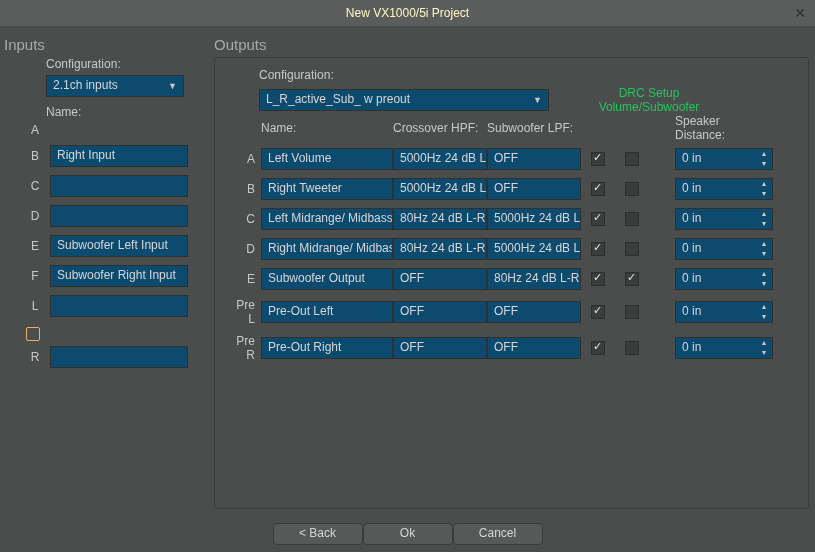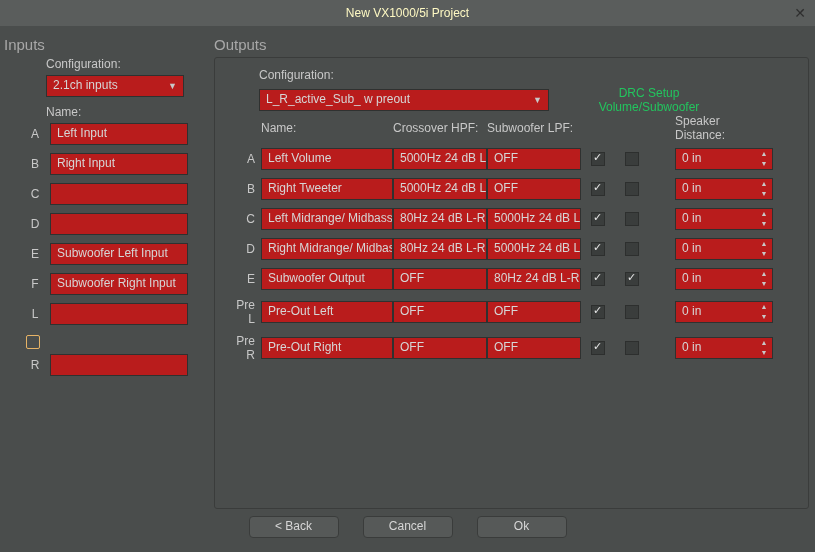--- a/index.html
+++ b/index.html
@@ -7,21 +7,21 @@
   .titlebar { height: 26px; background: #5a5d5c; display: flex; align-items: center; justify-content: center; position: relative; }
   .titlebar .title { color: #fef9c3; font-size: 12px; }
   .close-x { position: absolute; right: 6px; top: 4px; width: 18px; height: 18px; color: #2e2e2e; font-size: 14px; text-align: center; line-height: 18px; cursor: pointer; }
   .content { display: flex; height: 490px; }
   .panel-label { color: #a8a8a8; font-size: 15px; padding: 6px 4px 4px 4px; }
   .inputs-col { width: 210px; padding: 4px 0 0 0; }
   .outputs-col { flex: 1; padding: 4px 0 0 0; }
   .outputs-inner { border: 1px solid #3a3c3b; border-radius: 3px; margin: 0 6px 0 4px; padding: 10px 12px 10px 12px; height: 452px; }
   .section-label { color: #c8c8c8; margin-left: 46px; margin-bottom: 4px; }
   .in-section-label { margin-left: 46px; margin-top: 12px; margin-bottom: 4px; color: #c8c8c8; }
-  .combo, .textin, .spin { background: #b91c1c; border: 1px solid #2f3130; color: #d6d6d6; height: 22px; font-size: 12px; padding: 2px 6px; }
+  .combo, .textin, .spin { background: #0c4a6e; border: 1px solid #2f3130; color: #d6d6d6; height: 22px; font-size: 12px; padding: 2px 6px; }
   .combo { position: relative; }
   .combo .caret { position: absolute; right: 6px; top: 50%; transform: translateY(-50%); font-size: 9px; color: #c8c8c8; pointer-events: none; }
   .row { display: flex; align-items: center; margin-bottom: 8px; }
   .in-row-label { width: 22px; text-align: center; color: #c8c8c8; margin-left: 24px; }
   .in-row-input { width: 138px; margin-left: 4px; }
   .lr-icon { width:14px; height:14px; border:1px solid #e6b366; display:inline-block; margin-left:26px; margin-top:2px; margin-bottom:2px; border-radius:2px; }
 
   .out-config-row { display:flex; align-items:center; margin-bottom:0; }
   .out-config-label { margin-left: 32px; margin-bottom:4px; }
   .out-combo { width: 290px; margin-left: 32px; }
@@ -41,21 +41,21 @@
   .out-ch-label { width:34px; text-align:right; padding-right:6px; color:#c8c8c8; }
   .out-name { width:132px; }
   .out-hpf { width:94px; overflow:hidden; white-space:nowrap; }
   .out-lpf { width:94px; overflow:hidden; white-space:nowrap; }
   .chk { width:14px; height:14px; background:#3a3d3c; border:1px solid #2d2f2e; position:relative; cursor:pointer; }
   .chk.checked::after { content:"✓"; color:#e6e6e6; font-size:11px; position:absolute; top:-2px; left:1px; }
   .spin { width:98px; position:relative; }
   .spin .arrows { position:absolute; right:2px; top:1px; bottom:1px; width:12px; display:flex; flex-direction:column; justify-content:space-between; }
   .spin .arrows span { font-size:7px; line-height:8px; color:#c8c8c8; text-align:center; }
 
-  .footer { height:36px; display:flex; justify-content:center; align-items:flex-start; gap:24px; }
+  .footer { height:36px; display:flex; justify-content:center; align-items:center; gap:0; }
   .btn { min-width:90px; height:22px; background:#565958; border:1px solid #3a3c3b; border-radius:4px; color:#d6d6d6; font-size:12px; text-align:center; line-height:18px; cursor:pointer; }
   .textin { overflow:hidden; white-space:nowrap; text-overflow:clip; }
 </style>
 </head>
 <body>
 
 <div class="titlebar">
   <span class="title">New VX1000/5i Project</span>
   <div class="close-x">✕</div>
 </div>
@@ -70,21 +70,20 @@
       <div class="combo" style="width:138px">
         <span>2.1ch inputs</span>
         <span class="caret">▼</span>
       </div>
     </div>
     <div class="in-section-label" style="margin-top:4px">Name:</div>
 
     <div id="input-rows">
         <div class="row">
           <div class="in-row-label">A</div>
-          <div class="textin in-row-input">Left Input</div>
         </div>
         <div class="row">
           <div class="in-row-label">B</div>
           <div class="textin in-row-input">Right Input</div>
         </div>
         <div class="row">
           <div class="in-row-label">C</div>
           <div class="textin in-row-input"></div>
         </div>
         <div class="row">
@@ -259,15 +258,15 @@
           </div>
         </div>
 
     </div>
   </div>
 
 </div>
 
 <div class="footer">
   <div class="btn">&lt;  Back</div>
+  <div class="btn">Ok</div>
   <div class="btn">Cancel</div>
-  <div class="btn">Ok</div>
 </div>
 
 </body></html>

